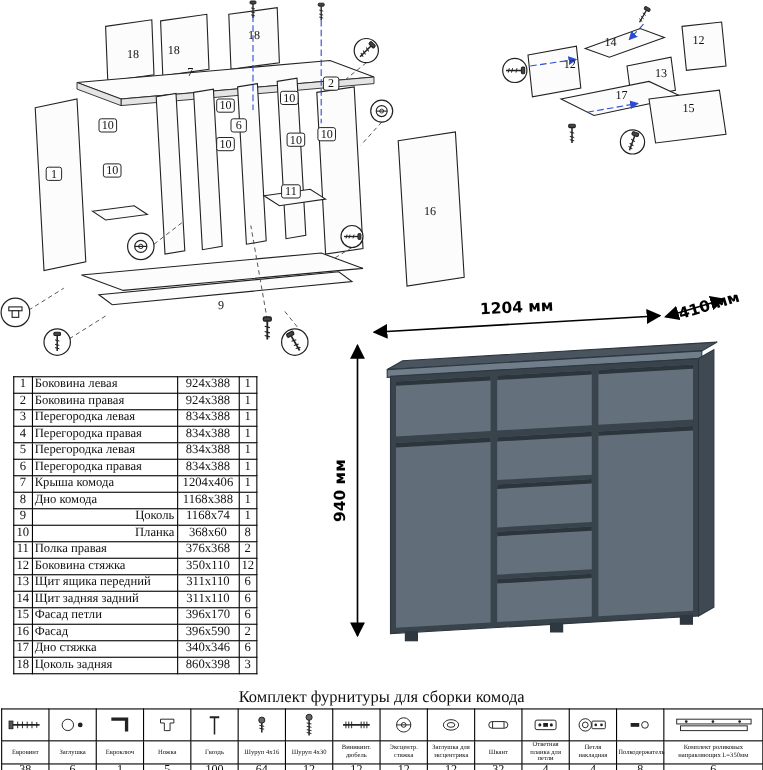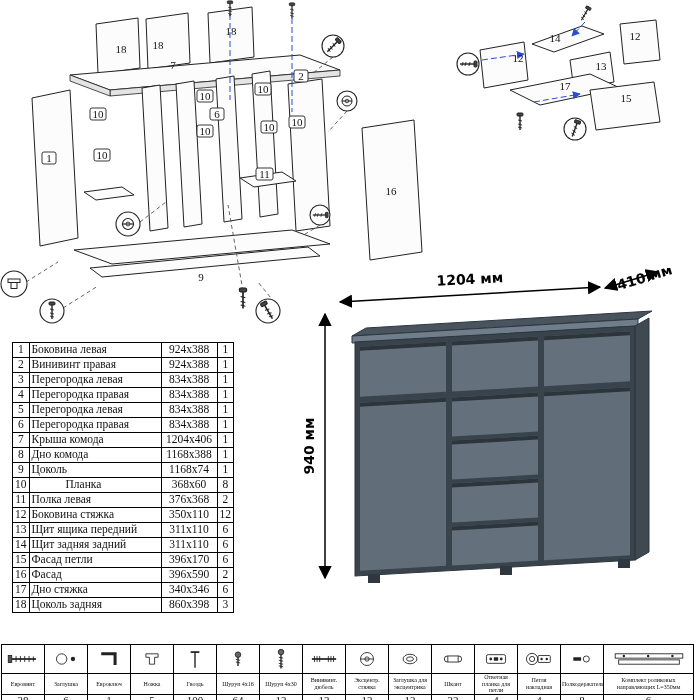--- a/index.html
+++ b/index.html
@@ -197,21 +197,21 @@
       </colgroup>
     <tbody>
       <tr>
           <td class="c">1</td>
           <td>Боковина левая</td>
           <td class="c">924x388</td>
           <td class="c">1</td>
         </tr>
       <tr>
           <td class="c">2</td>
-          <td>Винивинт правая</td>
+          <td>Боковина правая</td>
           <td class="c">924x388</td>
           <td class="c">1</td>
         </tr>
       <tr>
           <td class="c">3</td>
           <td>Перегородка левая</td>
           <td class="c">834x388</td>
           <td class="c">1</td>
         </tr>
       <tr>
@@ -239,33 +239,33 @@
           <td class="c">1</td>
         </tr>
       <tr>
           <td class="c">8</td>
           <td>Дно комода</td>
           <td class="c">1168x388</td>
           <td class="c">1</td>
         </tr>
       <tr>
           <td class="c">9</td>
-          <td style="text-align:left;">Цоколь</td>
+          <td style="text-align:right;">Цоколь</td>
           <td class="c">1168x74</td>
           <td class="c">1</td>
         </tr>
       <tr>
           <td class="c">10</td>
-          <td style="text-align:left;padding-left:36px;">Планка</td>
+          <td style="text-align:right;padding-left:36px;">Планка</td>
           <td class="c">368x60</td>
           <td class="c">8</td>
         </tr>
       <tr>
           <td class="c">11</td>
-          <td>Полка левая</td>
+          <td>Полка правая</td>
           <td class="c">376x368</td>
           <td class="c">2</td>
         </tr>
       <tr>
           <td class="c">12</td>
           <td>Боковина стяжка</td>
           <td class="c">350x110</td>
           <td class="c">12</td>
         </tr>
       <tr>
@@ -371,20 +371,21 @@
       <text class="dimlbl" x="170" y="16" text-anchor="middle" transform="rotate(-3 170 16)">1204 мм</text>
 
       <line class="dim" x1="305" y1="20" x2="358" y2="4" marker-start="url(#ah)" marker-end="url(#ah)"></line>
       <text class="dimlbl" x="346" y="14" text-anchor="middle" transform="rotate(-17 346 14)">410 мм</text>
 
       <line class="dim" x1="25" y1="46" x2="25" y2="310" marker-start="url(#ah)" marker-end="url(#ah)"></line>
       <text class="dimlbl" x="14" y="178" text-anchor="middle" transform="rotate(-90 14 178)">940 мм</text>
     </g>
   </svg>
 
+  <div class="hw-title">Комплект фурнитуры для сборки комода</div>
 
   <table class="hw">
     <colgroup>
       <col style="width:43px">
         <col style="width:43px">
         <col style="width:43px">
         <col style="width:43px">
         <col style="width:43px">
       <col style="width:43px">
         <col style="width:43px">

